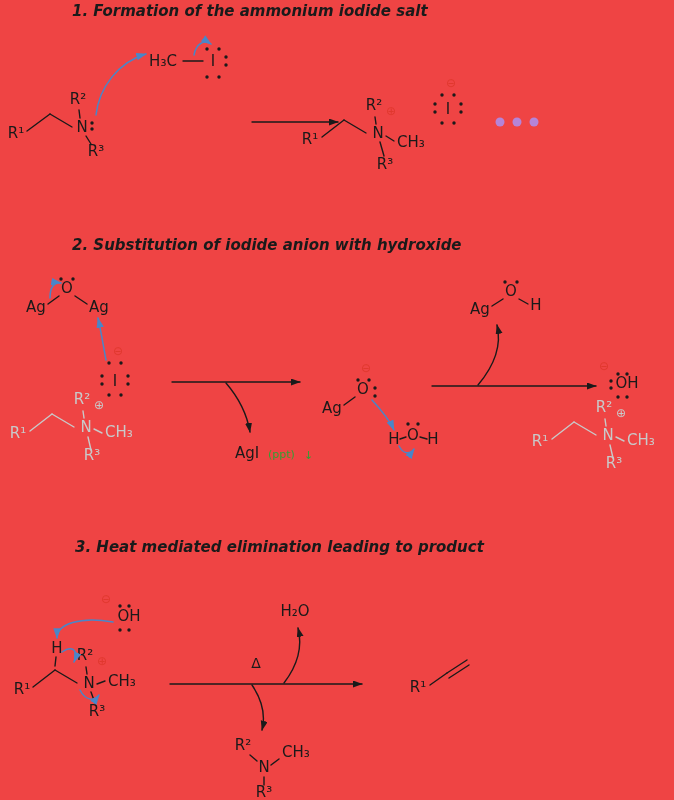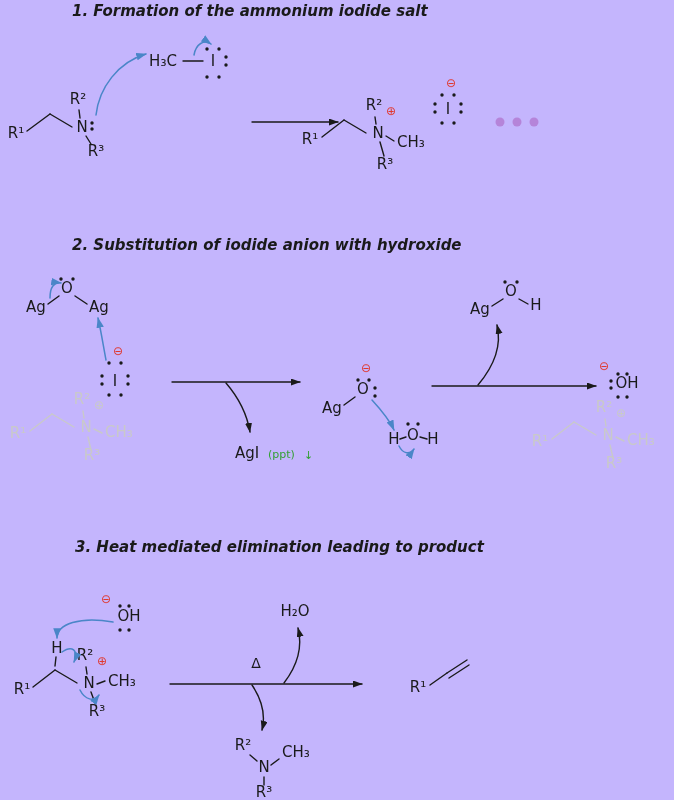--- a/index.html
+++ b/index.html
@@ -1,16 +1,16 @@
 <!DOCTYPE html>
 <html style="--ink: #1a1a1a; --arrow_blue: #4a86c8; --charge_red: #e0382e; --green: #33a033; --purple: #b584d9; --gray: #c9c9c9;"><head>
 <meta charset="utf-8">
 <style>
   html,body{margin:0;padding:0;background:#ffffff;}
-  #canvas{width:674px;height:800px;background:#c4b5fd;position:relative;}
+  #canvas{width:674px;height:800px;background:#ef4444;position:relative;}
   svg text{font-family:"DejaVu Sans",sans-serif;fill:var(--ink,#1a1a1a);}
   .title{font-size:15px;font-weight:bold;font-style:italic;text-anchor:start;}
   .atom{font-size:15px;text-anchor:middle;}
   .small{font-size:11px;}
   .delta{font-size:14px;text-anchor:middle;}
   .ta-start{text-anchor:start;}
   .charge{font-size:12px;fill:var(--charge_red,#e0382e);text-anchor:middle;}
   .bond,.rxn,.branch{stroke:var(--ink,#1a1a1a);stroke-width:1.4;fill:none;stroke-linecap:round;}
   .curly{stroke:var(--arrow_blue,#4a86c8);stroke-width:1.5;fill:none;stroke-linecap:round;}
   .dot{fill:var(--ink,#1a1a1a);}

